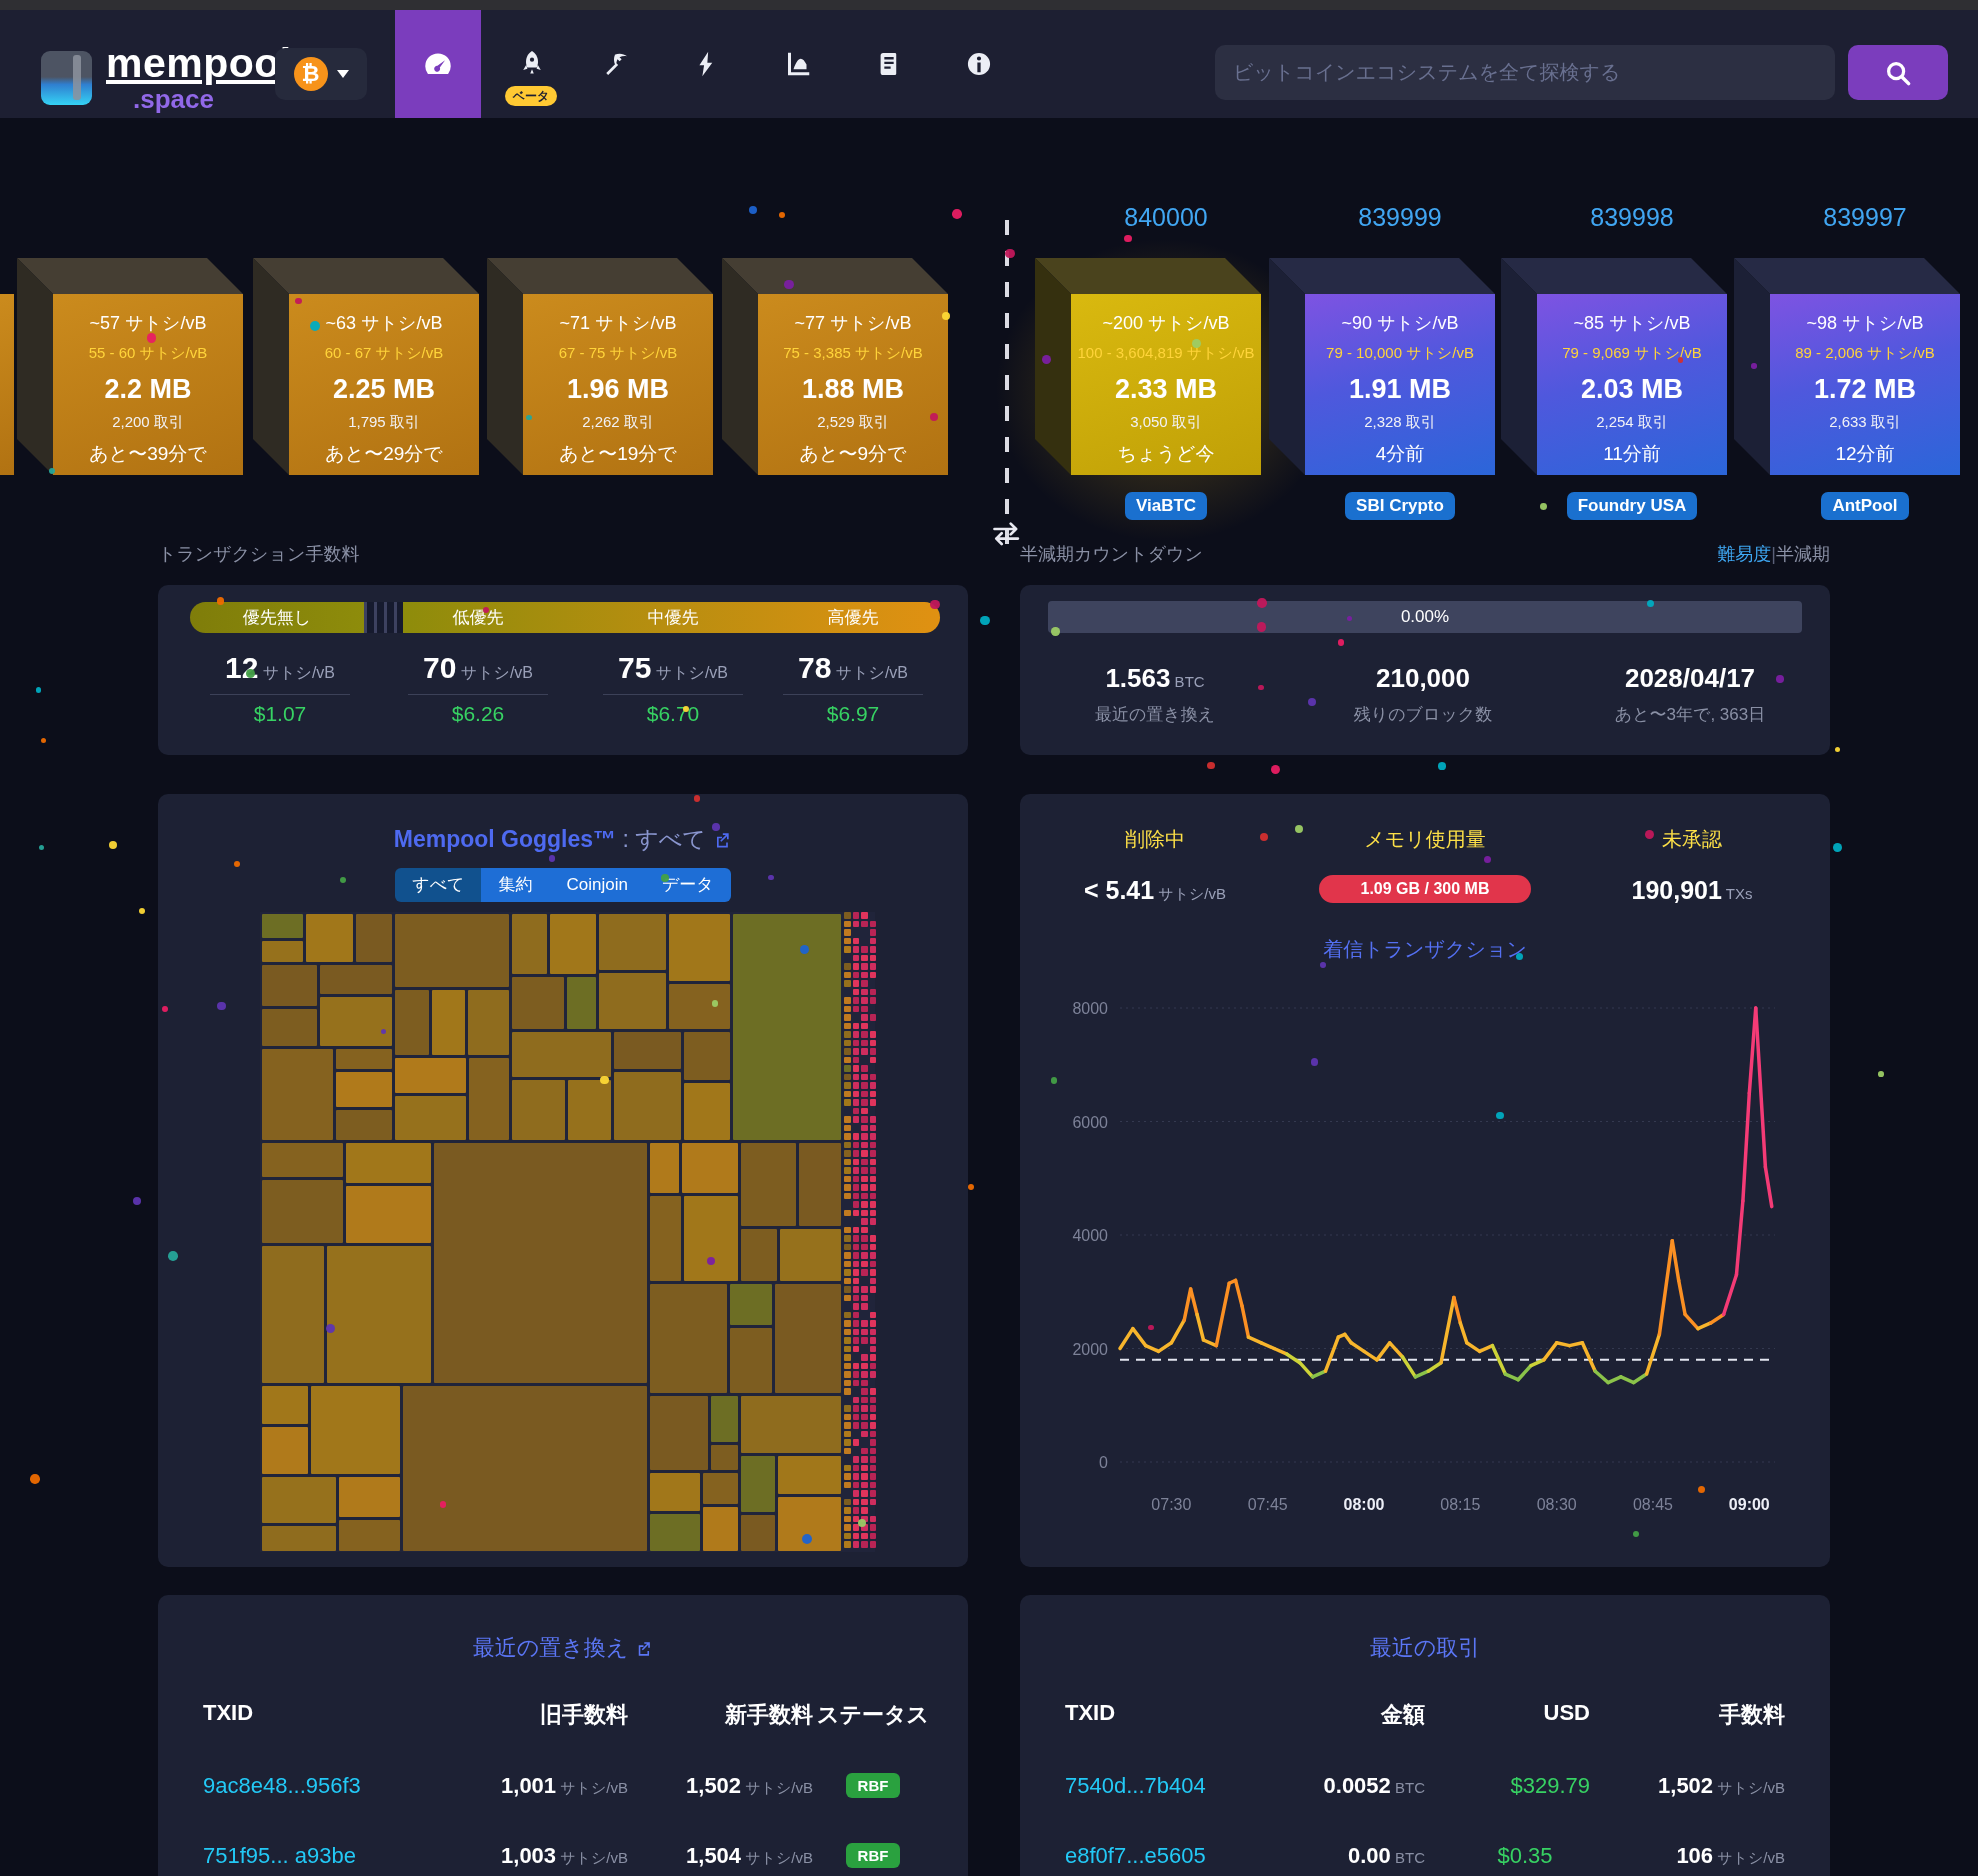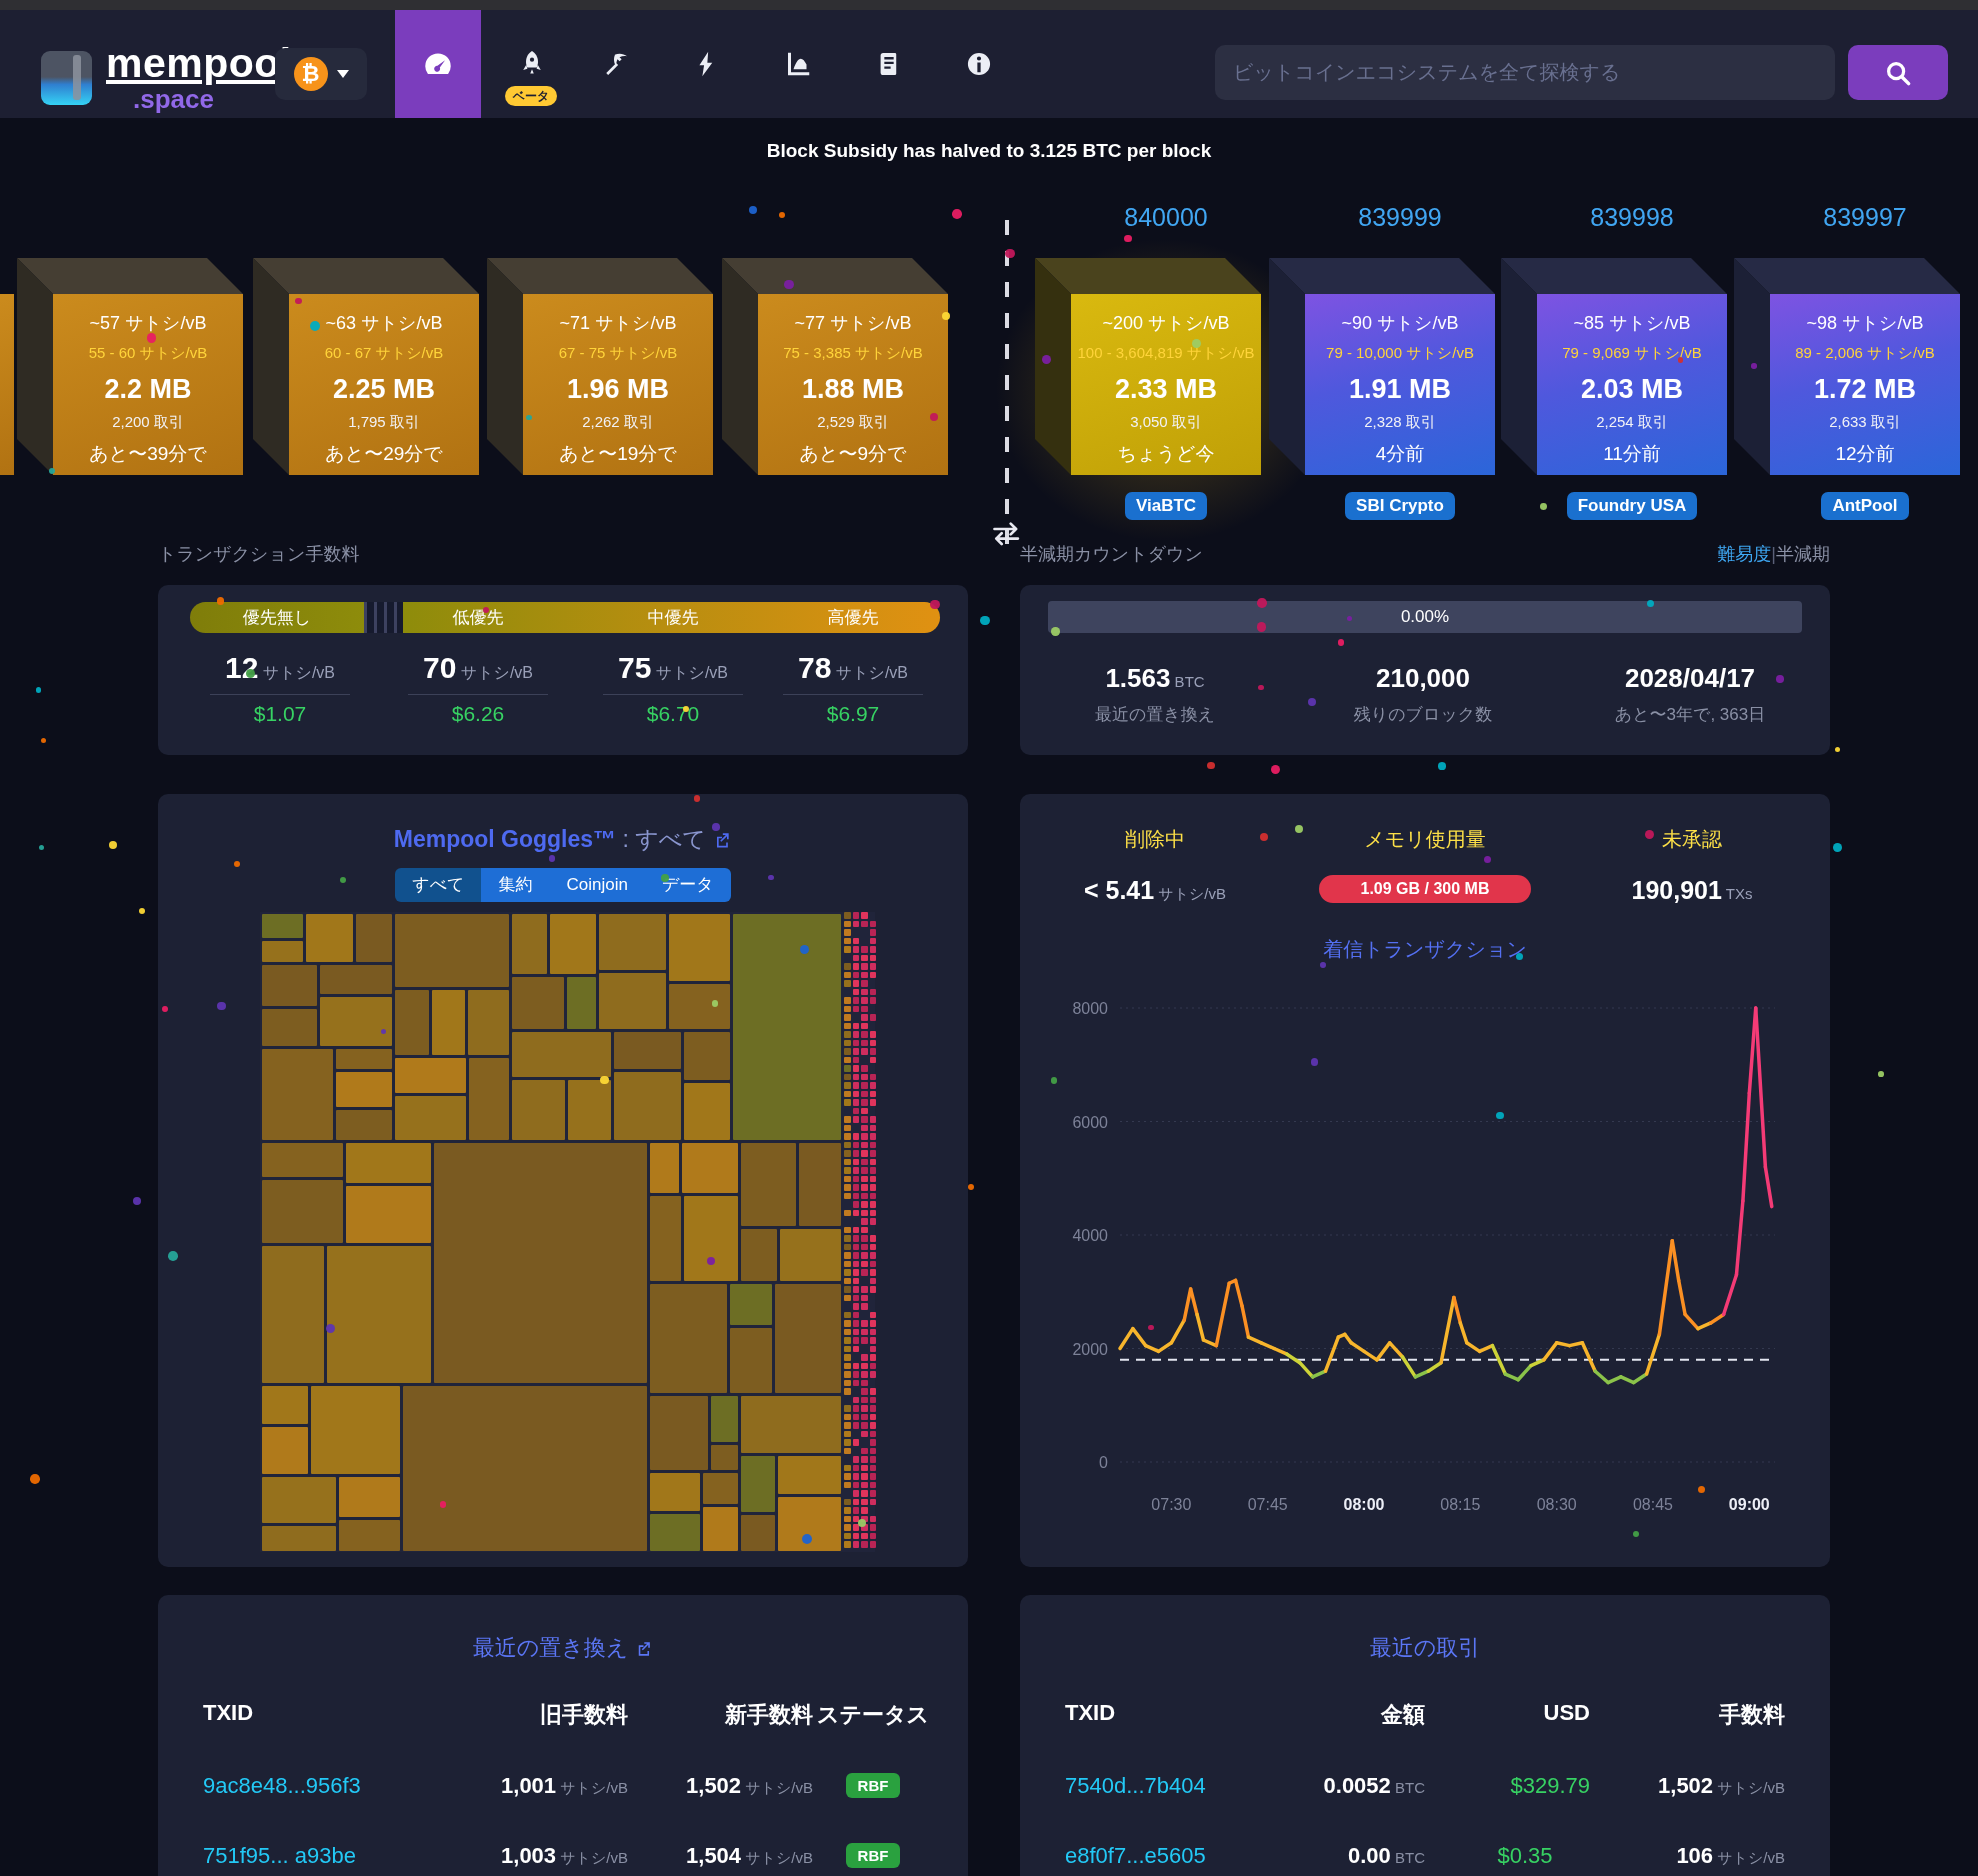--- a/index.html
+++ b/index.html
@@ -198,21 +198,20 @@
     <button id="search-btn">
       <span>
         <svg width="30" height="30" viewBox="0 0 24 24">
             <circle cx="10.5" cy="10.5" r="6" fill="none" stroke="#fff" stroke-width="2.6"></circle>
             <line x1="15.2" y1="15.2" x2="20.5" y2="20.5" stroke="#fff" stroke-width="2.8" stroke-linecap="round"></line>
           </svg>
       </span>
     </button>
   </div>
 
-  <div id="banner">Block Subsidy has halved to 3.125 BTC per block</div>
 
   <div id="glow"></div>
   <div id="blocks-layer">
       <div class="cube st-orange" style="left: 17px;">
         <div class="face face-top"></div>
         <div class="face face-side"></div>
         <div class="face face-front">
           <div class="b-median">~57 サトシ/vB</div>
           <div class="b-range">55 - 60 サトシ/vB</div>
           <div class="b-size">2.2 MB</div>

